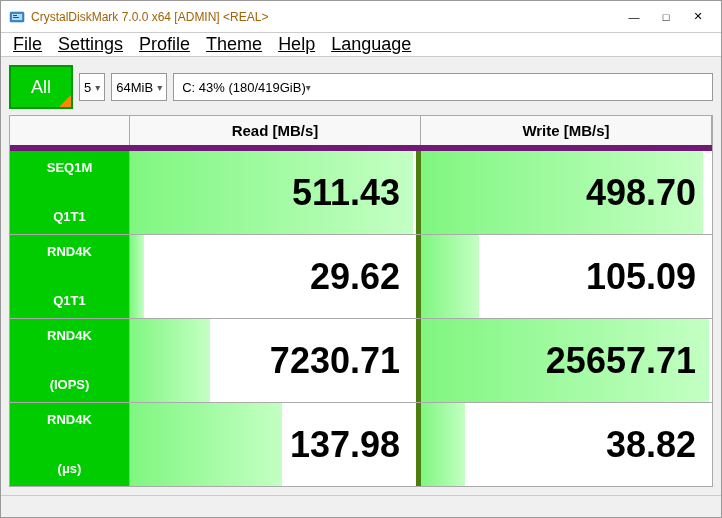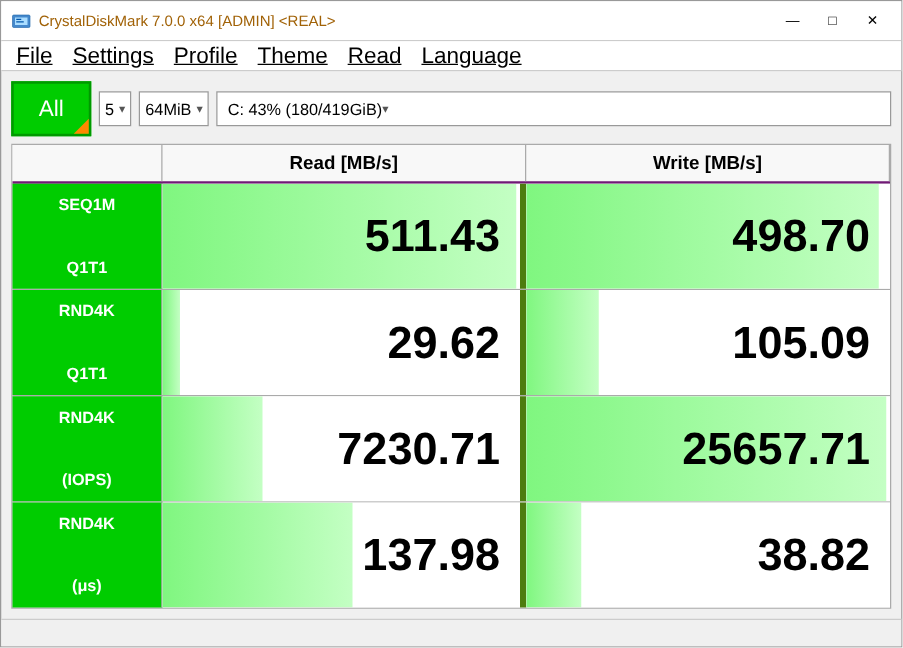--- a/index.html
+++ b/index.html
@@ -132,21 +132,21 @@
     .benchmark-table {
       flex: 1;
       display: flex;
       flex-direction: column;
       border: 1px solid #aaa;
     }
     .table-header {
       display: grid;
       grid-template-columns: 120px 1fr 1fr;
       background: #f8f8f8;
-      border-bottom: 2px solid #701a75;
+      border-bottom: 6px solid #701a75;
     }
     .header-cell {
       padding: 6px 8px;
       font-weight: bold;
       font-size: 15px;
       text-align: center;
       border-right: 1px solid #aaa;
       color: #000;
     }
     .header-cell:first-child { border-right: 1px solid #aaa; background: transparent; }
@@ -228,21 +228,21 @@
       <button class="title-btn">□</button>
       <button class="title-btn close">✕</button>
     </div>
   </div>
 
   <div class="menu-bar">
     <span class="menu-item">File</span>
     <span class="menu-item">Settings</span>
     <span class="menu-item">Profile</span>
     <span class="menu-item">Theme</span>
-    <span class="menu-item">Read</span>
+    <span class="menu-item">Help</span>
     <span class="menu-item">Language</span>
   </div>
 
   <div class="content">
 
     <div class="toolbar">
       <button class="all-btn">
         <span>All</span>
       </button>
       <div class="dropdown">

